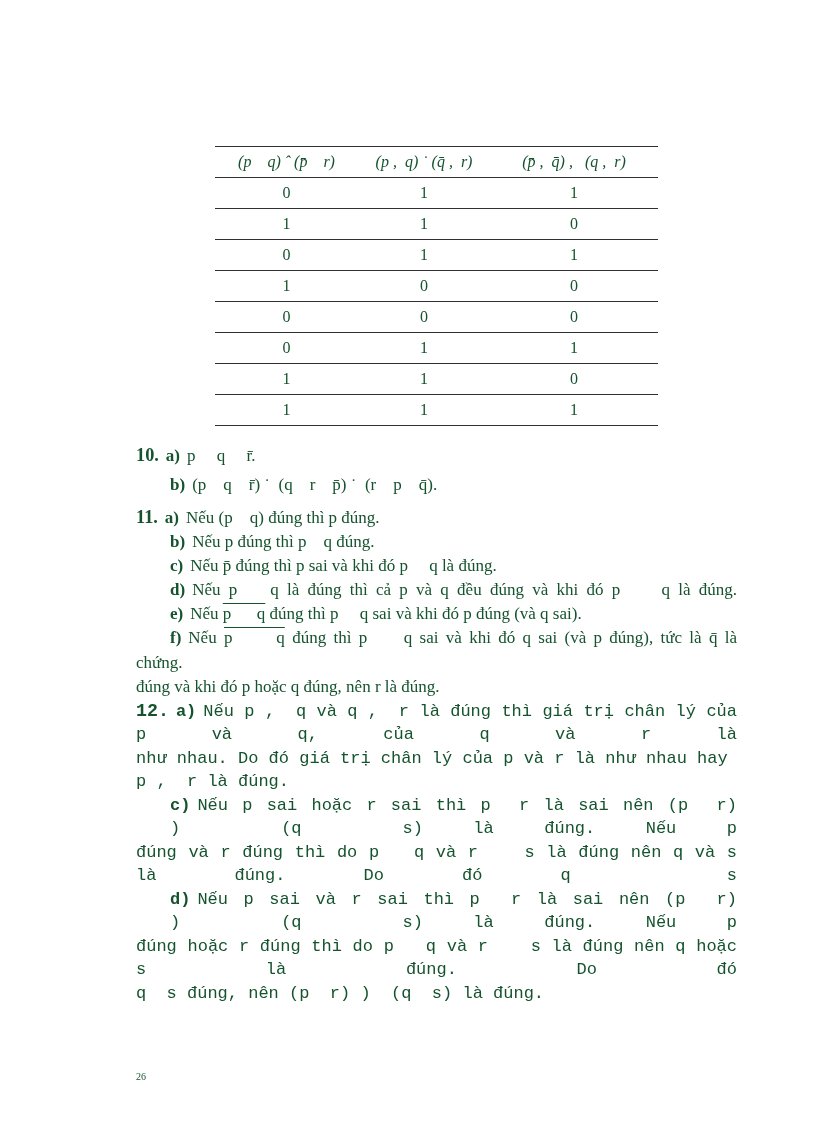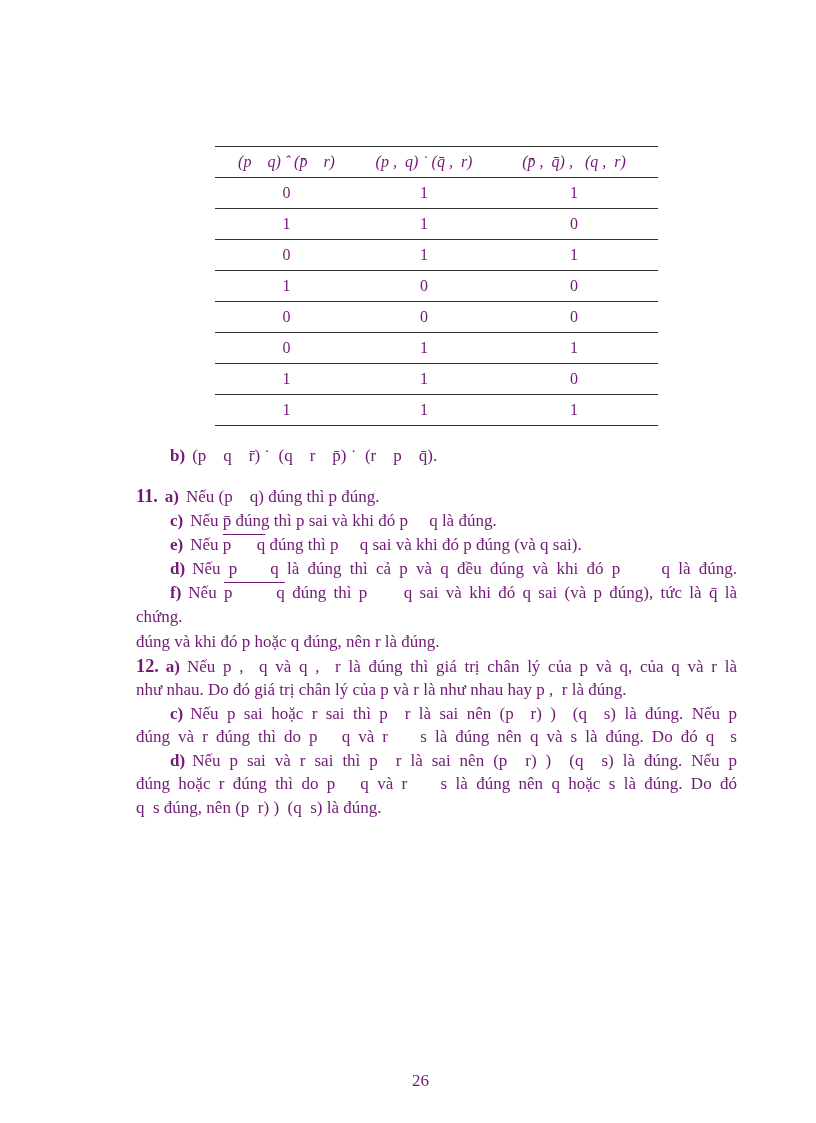--- a/index.html
+++ b/index.html
@@ -1,20 +1,20 @@
 <!DOCTYPE html>
 <html><head>
 <meta charset="utf-8">
 <style>
   html,body { margin:0; padding:0; background:#e8e8e8; }
   .page {
     position:relative; width:816px; height:1123px; margin:0 auto;
     background:#ffffff; overflow:hidden;
     font-family:"Liberation Serif","DejaVu Serif",serif;
-    color:#701a75;
+    color:#14532d;
   }
   .content {
     position:absolute; left:136px; top:0; width:601px;
     font-size:17px; line-height:24.1px;
   }
 
   
   table.tt {
     border-collapse:collapse; margin:146px 0 0 79px; width:443px;
     font-size:16px; table-layout:fixed;
@@ -25,43 +25,43 @@
     border-top:1.4px solid #2f2f2f; border-bottom:1.2px solid #2f2f2f;
   }
   table.tt td {
     height:30px; padding:0; text-align:center; vertical-align:middle;
     border-bottom:1.2px solid #2f2f2f; font-size:16px;
   }
 
   
   .item { margin:0; }
   .it10 { margin-top:15px; line-height:29px; }
-  .it11 { margin-top:14px; }
-  .it12 { margin-top:1px; line-height:23.5px; }
+  .it11 { margin-top:6px; }
+  .it12 { margin-top:1px; line-height:23.5px;font-family:Liberation Mono, monospace; }
   .inum { font-weight:700; font-size:18.3px; margin-right:7px; }
   .lb   { font-weight:700; margin-right:7px; }
   .ind  { padding-left:34px; }
   .just { text-align:justify; text-align-last:justify; }
   .ol   { text-decoration:overline; }
 
   
   .s13 { position:relative; margin-top:3px; line-height:23px; height:130px; }
   .num13 { font-weight:700; font-size:18.3px; line-height:26px; }
   .suy  { margin-left:31px; margin-top:2px; font-style:italic; }
   .luan { position:absolute; top:23px; left:455px; font-style:italic; }
   .a1row { margin-top:1px; }
   .a1l  { font-style:italic; margin-right:9px; }
   .t2   { margin-left:31px; margin-top:23px; }
   .frac { position:absolute; top:45px; left:449px; width:96px; text-align:center; font-style:italic; }
   .fnum { display:inline-block; padding:0 9px 4px; border-bottom:1.2px solid #222; }
   .fden { margin-top:2px; }
 
   .pageno {
-    position:absolute; left:120px; top:1071px; width:601px;
-    text-align:center; font-size:17px;
+    position:absolute; left:136px; top:1071px; width:601px;
+    text-align:left; font-size:10px;
   }
 </style>
 </head>
 <body>
 
 <div class="page">
   <div class="content">
 
     <table class="tt">
       <colgroup>
@@ -114,37 +114,43 @@
         </tr>
         <tr>
           <td>1</td>
           <td>1</td>
           <td>1</td>
         </tr>
       </tbody>
     </table>
 
     <div class="item it10">
+      <div>
+        <span class="inum">10.</span><span class="lb">a)</span><span>p&nbsp;&nbsp;&nbsp;&nbsp;&nbsp;q&nbsp;&nbsp;&nbsp;&nbsp;&nbsp;r̄.</span>
+      </div>
       <div class="ind">
         <span class="lb">b)</span><span>(p&nbsp;&nbsp;&nbsp;&nbsp;q&nbsp;&nbsp;&nbsp;&nbsp;r̄) ˙&nbsp; (q&nbsp;&nbsp;&nbsp;&nbsp;r&nbsp;&nbsp;&nbsp;&nbsp;p̄) ˙&nbsp; (r&nbsp;&nbsp;&nbsp;&nbsp;p&nbsp;&nbsp;&nbsp;&nbsp;q̄).</span>
       </div>
     </div>
 
     <div class="item it11">
       <div>
         <span class="inum">11.</span><span class="lb">a)</span><span>Nếu (p&nbsp;&nbsp;&nbsp;&nbsp;q) đúng thì p đúng.</span>
       </div>
       <div class="ind">
+        <span class="lb">b)</span><span>Nếu p đúng thì p&nbsp;&nbsp;&nbsp;&nbsp;q đúng.</span>
+      </div>
+      <div class="ind">
         <span class="lb">c)</span><span>Nếu p̄ đúng thì p sai và khi đó p&nbsp;&nbsp;&nbsp;&nbsp;&nbsp;q là đúng.</span>
+      </div>
+      <div class="ind just">
+        <span class="lb">d)</span><span>Nếu p&nbsp;&nbsp;&nbsp;&nbsp;q là đúng thì cả p và q đều đúng và khi đó p&nbsp;&nbsp;&nbsp;&nbsp;&nbsp;q là đúng.</span>
       </div>
       <div class="ind">
         <span class="lb">e)</span><span>Nếu </span><span class="ol">p&nbsp;&nbsp;&nbsp;&nbsp;&nbsp;&nbsp;q</span><span> đúng thì p&nbsp;&nbsp;&nbsp;&nbsp;&nbsp;q sai và khi đó p đúng (và q sai).</span>
-      </div>
-      <div class="ind just">
-        <span class="lb">d)</span><span>Nếu p&nbsp;&nbsp;&nbsp;&nbsp;q là đúng thì cả p và q đều đúng và khi đó p&nbsp;&nbsp;&nbsp;&nbsp;&nbsp;q là đúng.</span>
       </div>
       <div class="ind just">
         <span class="lb">f)</span><span>Nếu </span><span class="ol">p&nbsp;&nbsp;&nbsp;&nbsp;&nbsp;&nbsp;q</span><span> đúng thì p&nbsp;&nbsp;&nbsp;&nbsp;&nbsp;q sai và khi đó q sai (và p đúng), tức là q̄ là</span>
       </div>
       <div>chứng.</div>
       <div>đúng và khi đó p hoặc q đúng, nên r là đúng.</div>
     </div>
 
     <div class="item it12">
       <div class="just">

